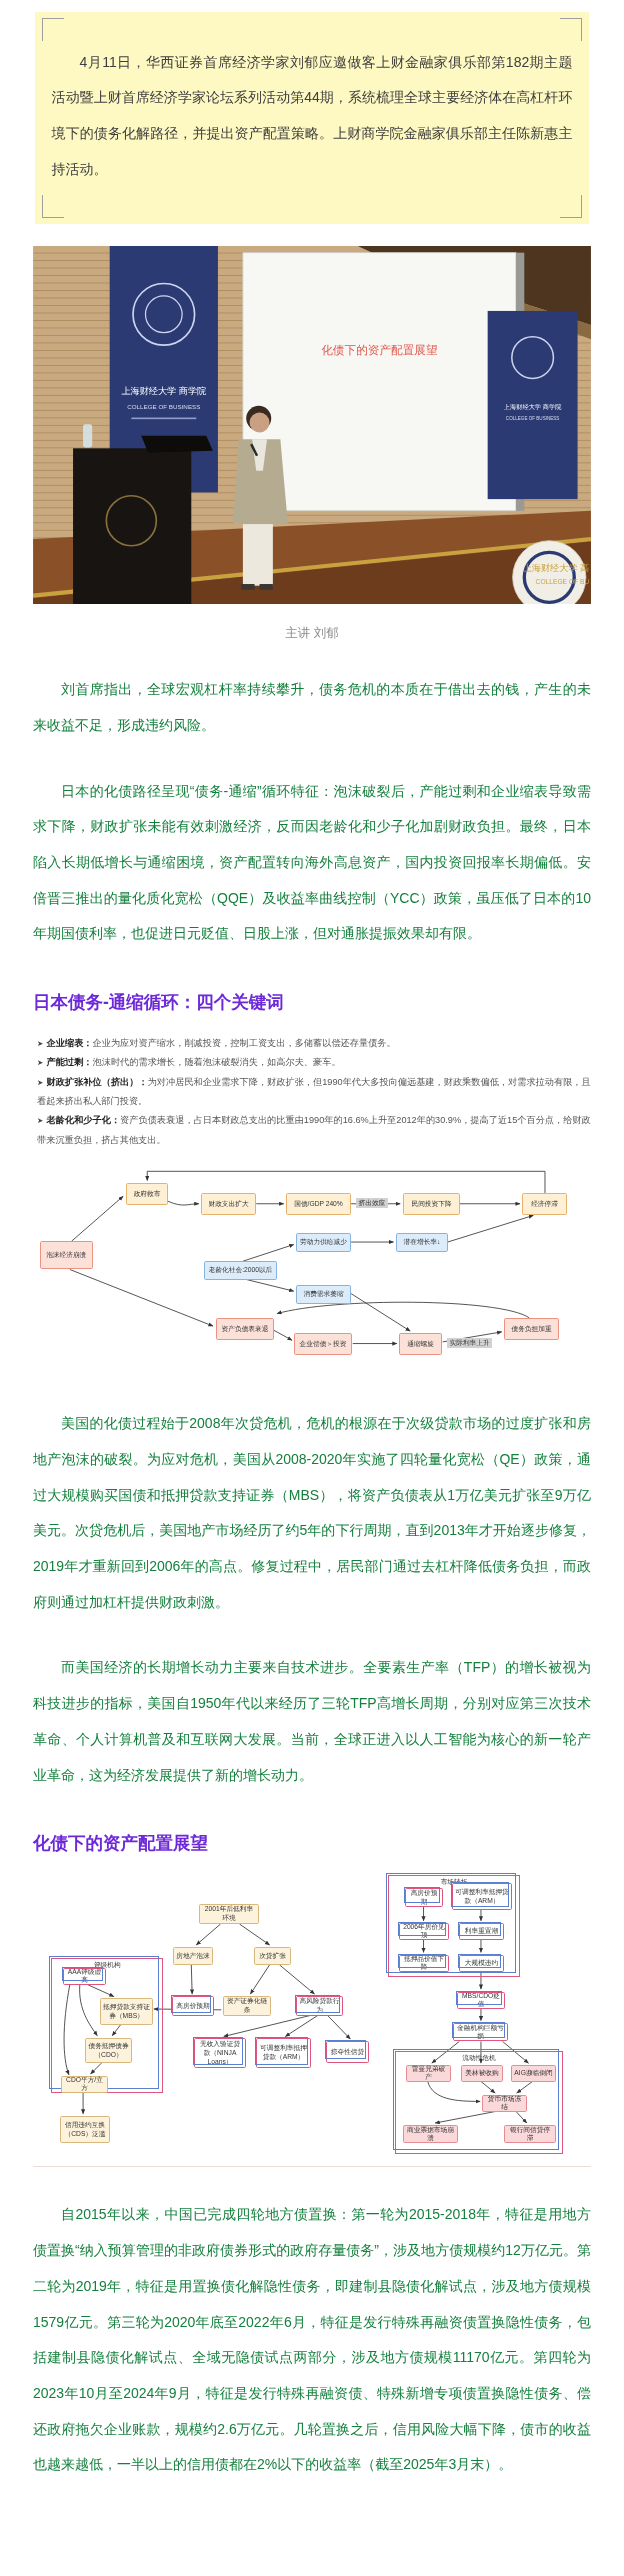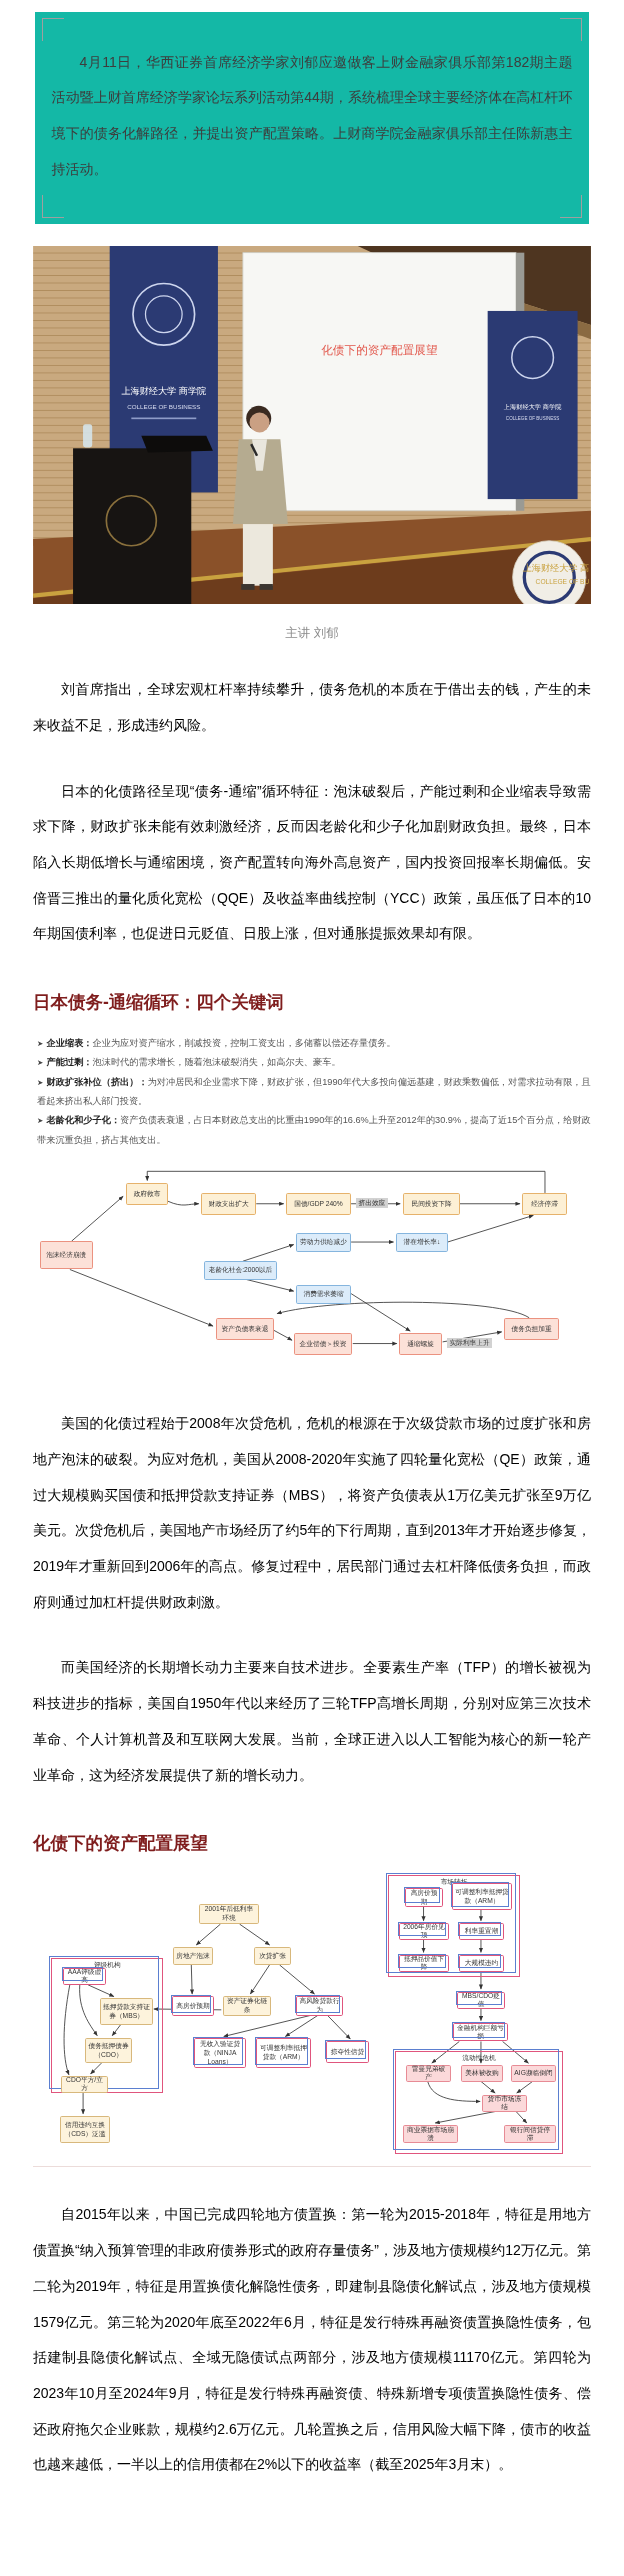--- a/index.html
+++ b/index.html
@@ -1,35 +1,35 @@
 <!DOCTYPE html>
 <html style="font-size:13.3px"><head>
 <meta charset="utf-8">
 <style>
   html,body{margin:0;padding:0;background:#fff;}
   body{width:624px;font-family:"Liberation Sans","DejaVu Sans",sans-serif;color:#3a3a3a;}
   .wrap{width:624px;overflow:hidden;background:#fff;}
 
   
-  .quote{position:relative;margin:11.7px 35px 21.6px;padding:33px 16.6px 37px;background:#14b8a6;}
+  .quote{position:relative;margin:11.7px 35px 21.6px;padding:33px 16.6px 37px;background:#fef9c3;}
   .corner{position:absolute;width:21.6px;height:21.6px;border:0 solid #9f9f9f;}
   .c-tl{top:6.7px;left:6.7px;border-top-width:0.8px;border-left-width:0.8px;}
   .c-tr{top:6.7px;right:6.7px;border-top-width:0.8px;border-right-width:0.8px;}
   .c-bl{bottom:6.7px;left:6.7px;border-bottom-width:0.8px;border-left-width:0.8px;}
   .c-br{bottom:6.7px;right:6.7px;border-bottom-width:0.8px;border-right-width:0.8px;}
   .quote p{margin:0;font-size:14px;line-height:2.55;text-indent:2em;color:#3d3d3d;text-align:justify;}
 
   
   .photo{margin:8px 33px;}
   .caption{text-align:center;color:#8b8b8b;font-size:12.5px;margin:18.3px 0 5px;}
 
   
-  .para{margin:30px 33px;font-size:14px;line-height:2.55;text-indent:2em;text-align:justify;color:#000000;}
-
-  .sec-h{color:#7f1d1d;font-size:17.5px;font-weight:bold;margin:38px 33px 20px;}
+  .para{margin:30px 33px;font-size:14px;line-height:2.55;text-indent:2em;text-align:justify;color:#15803d;}
+
+  .sec-h{color:#6d28d9;font-size:17.5px;font-weight:bold;margin:38px 33px 20px;}
 
   
   .bullets{margin:5px 33px 8.3px 37px;}
   .bullet{font-size:9.2px;line-height:2.1;color:#555;}
   .bullet .mark{color:#444;font-size:7.5px;margin-right:3.3px;}
   .bullet b{color:#222;}
 
   
   .flow{position:relative;margin:8.3px 33px;}
   .flow svg.arrows{position:absolute;left:0;top:0;}

